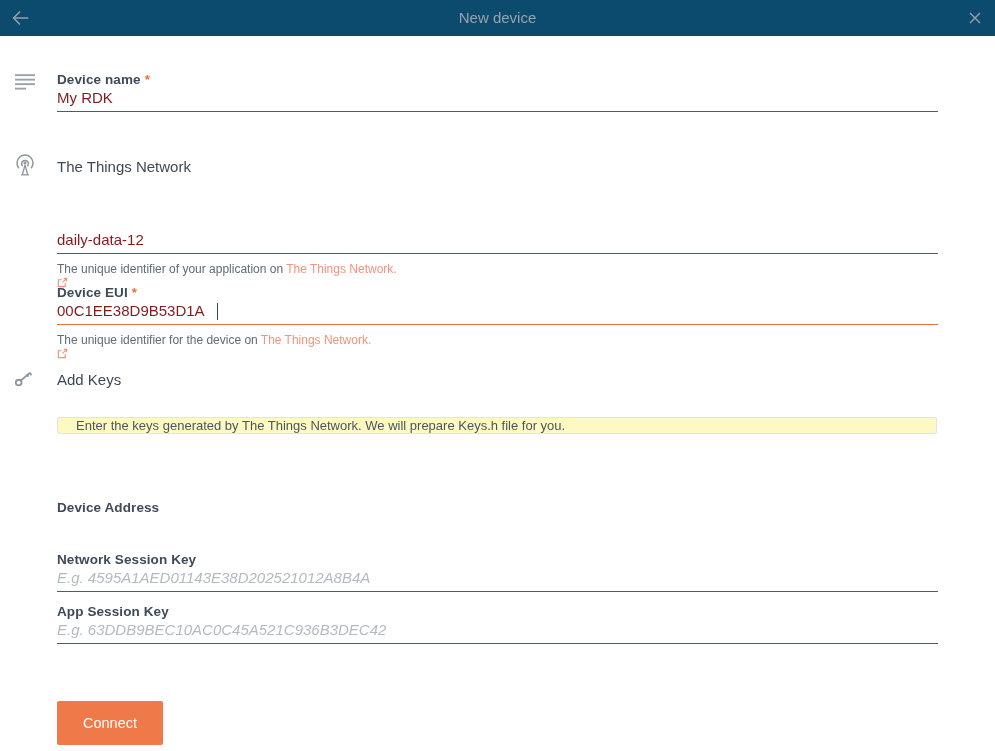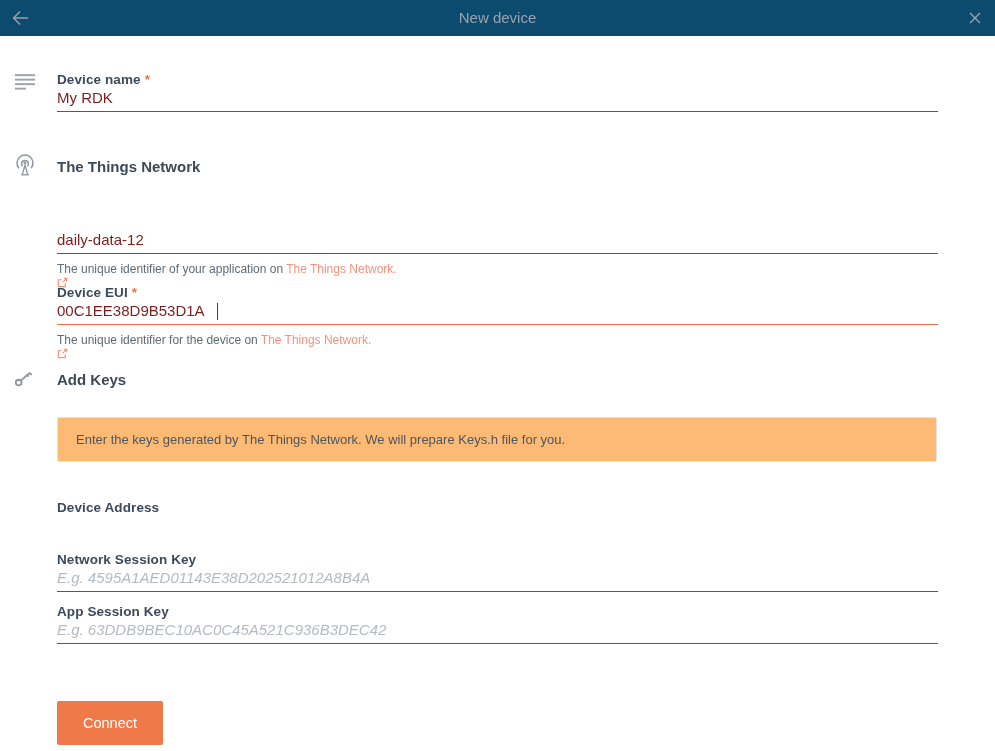--- a/index.html
+++ b/index.html
@@ -67,30 +67,30 @@
   .row-device-name { top:68px; }
   .row-application-id { top:229px; }
   .row-device-eui { top:281px; }
   .row-device-address { top:496px; }
   .row-network-session-key { top:548px; }
   .row-app-session-key { top:600px; }
 
   
   .section-heading {
     position:absolute; left:57px;
-    font-size:15px; font-weight:bold; color:#3d4957;
+    font-size:15px; font-weight:normal; color:#3d4957;
   }
   .section-ttn { top:158px; }
   .section-add-keys { top:371px; }
 
   
   .info-box {
     position:absolute; top:417px; left:57px; right:58px;
-    background:#fdba74; border:1px solid #e1e4e7; border-radius:2px;
-    padding:14px 18px; font-size:13px; color:#4c5661;
+    background:#fef9c3; border:1px solid #e1e4e7; border-radius:2px;
+    padding:0 18px; font-size:13px; color:#4c5661;
   }
 
   
   .connect-btn {
     position:absolute; top:689px; left:57px;
     width:106px; height:44px;
     background:#f0794a; color:#ffffff;
     border:none; border-radius:2px; cursor:pointer;
     font-family:"Liberation Sans", sans-serif;
     font-size:14.5px;

